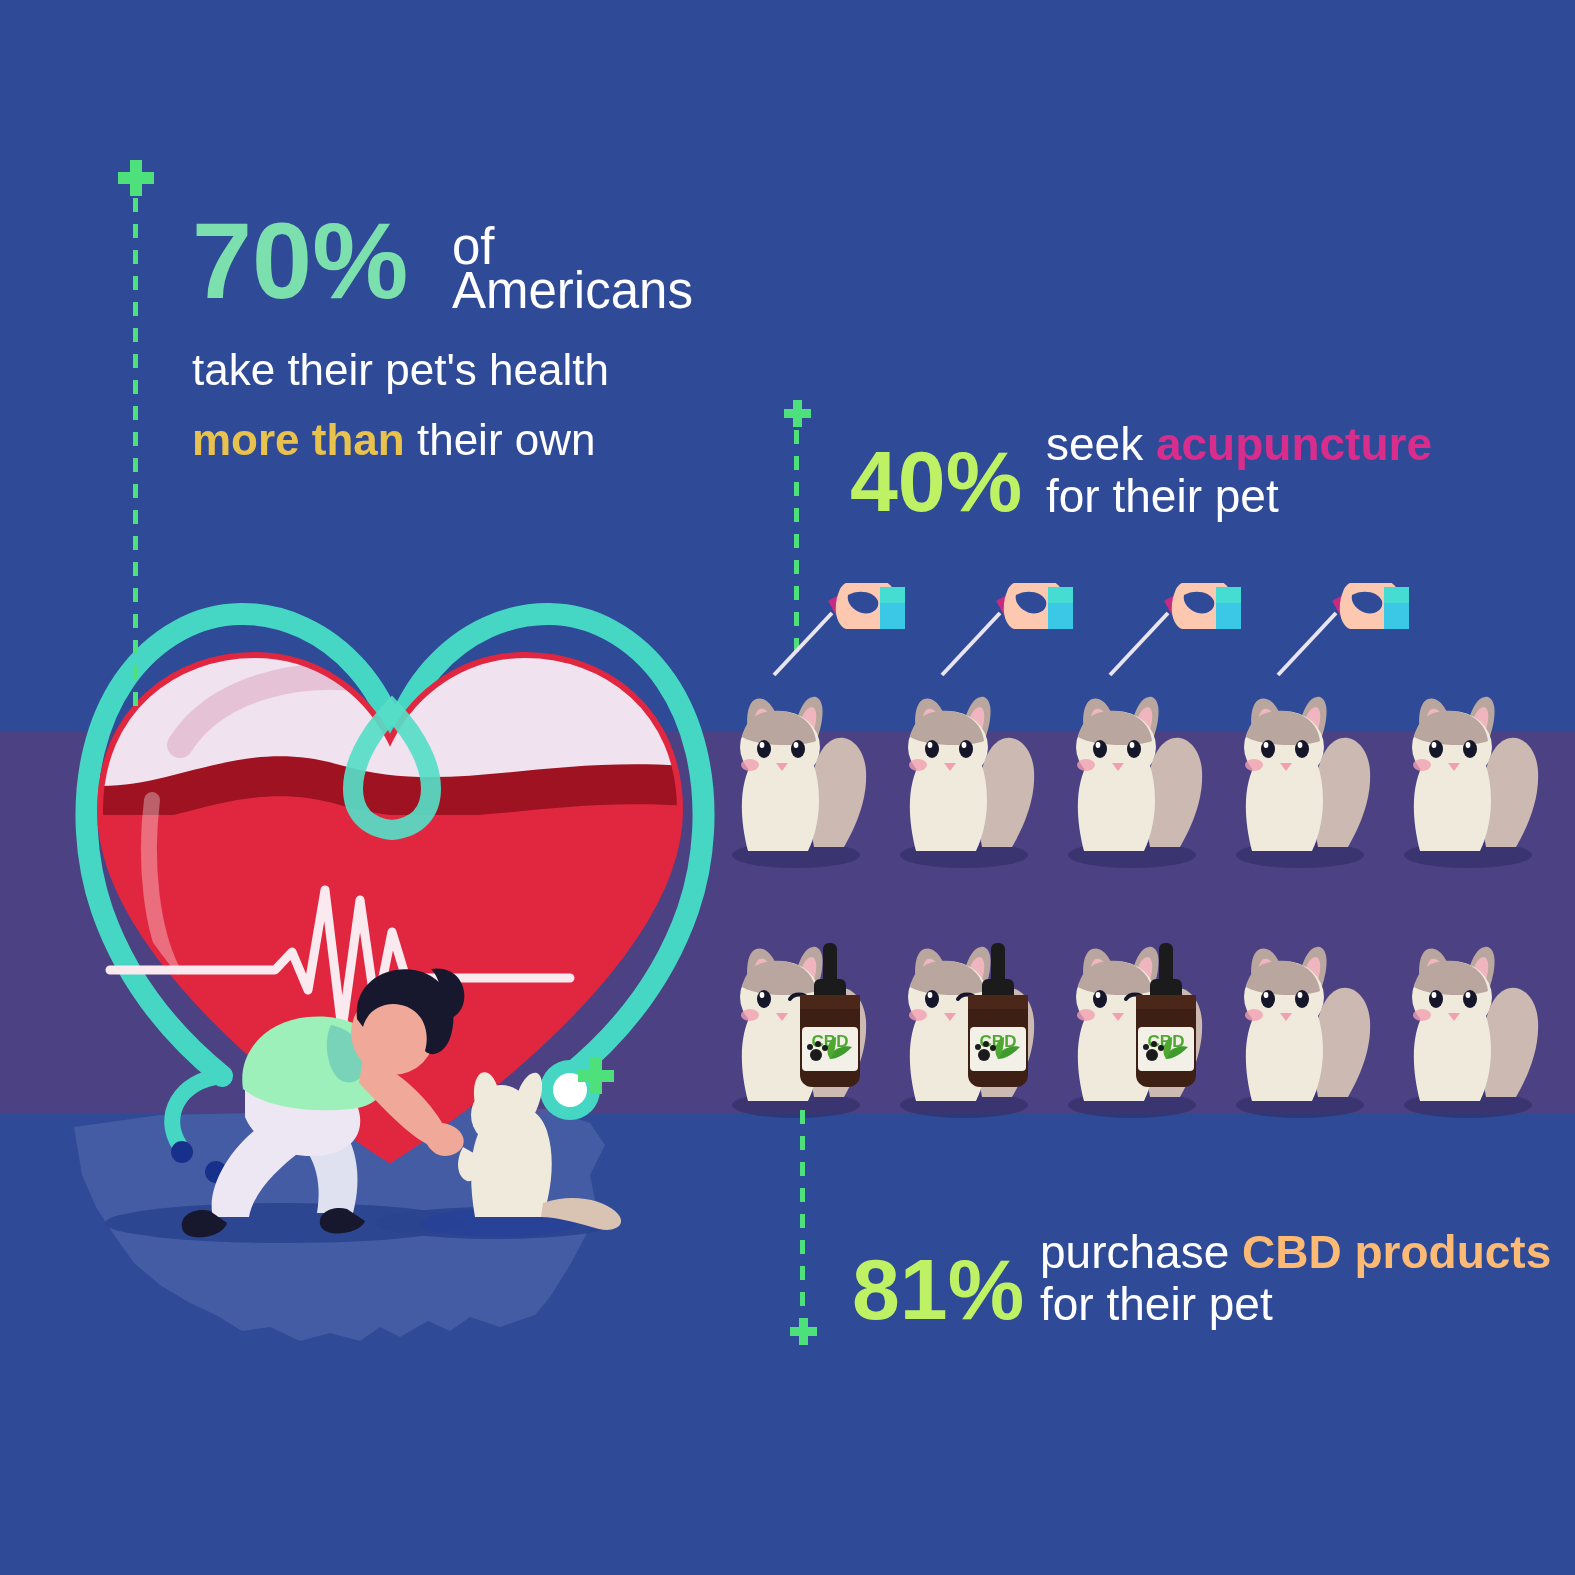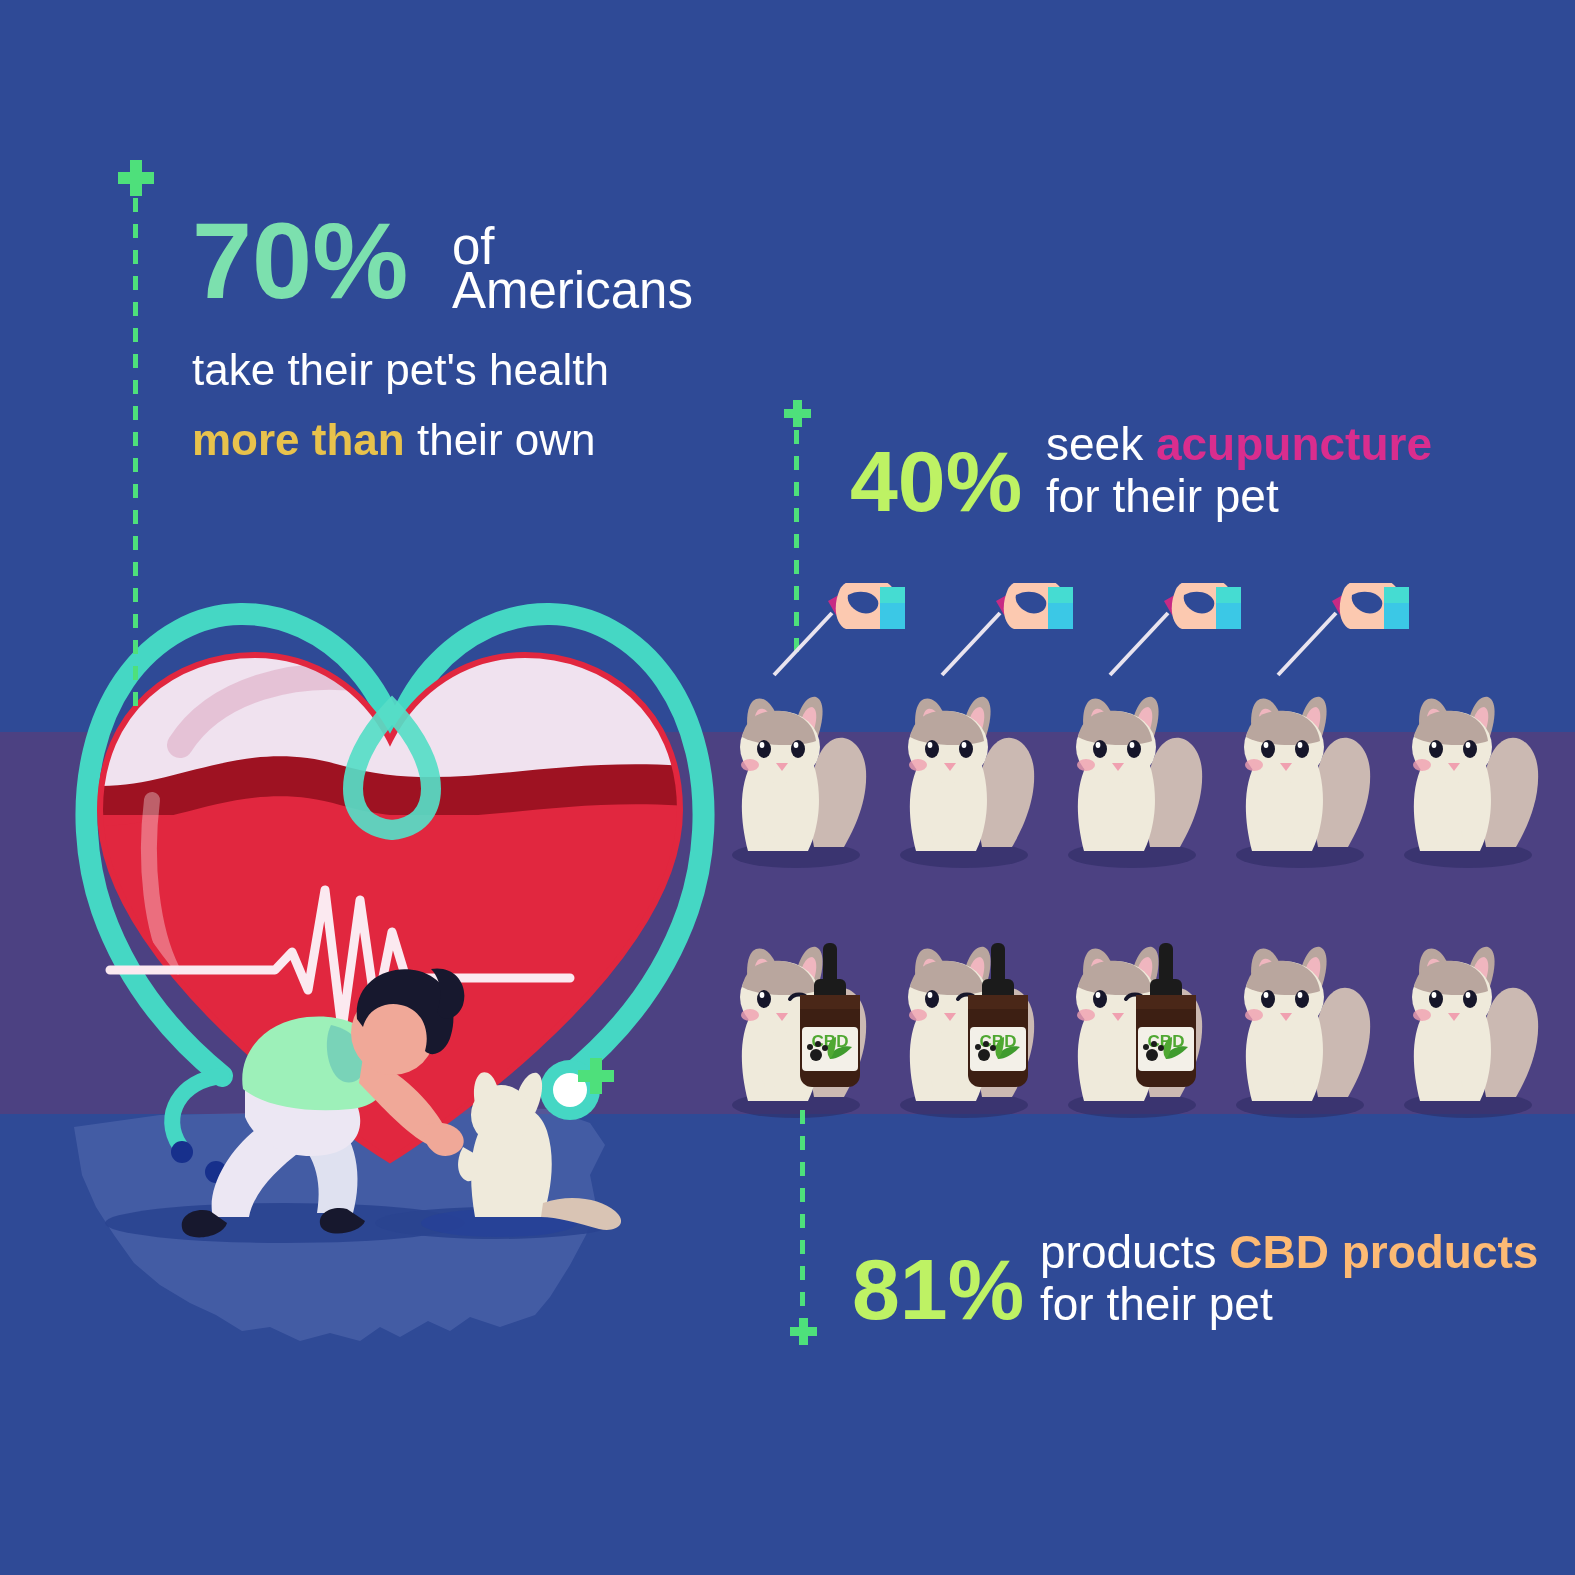--- a/index.html
+++ b/index.html
@@ -468,18 +468,18 @@
   </div>
 
   <div class="dash" style="left:800px;top:1110px;height:210px;"></div>
   <div class="plus sm" style="left:790px;top:1318px;width:27px;height:27px;">
     <i class="h"></i>
       <i class="v"></i>
   </div>
 
   <div class="txt pct-red" style="left:852px;top:1240px;">81%</div>
   <div class="txt sub" style="left:1040px;top:1224px;">
-    <span>products</span>
+    <span>purchase</span>
     <span class="cbdg">CBD products</span>
   </div>
   <div class="txt sub" style="left:1040px;top:1276px;">for their pet</div>
 
 </div>
 
 </body></html>

